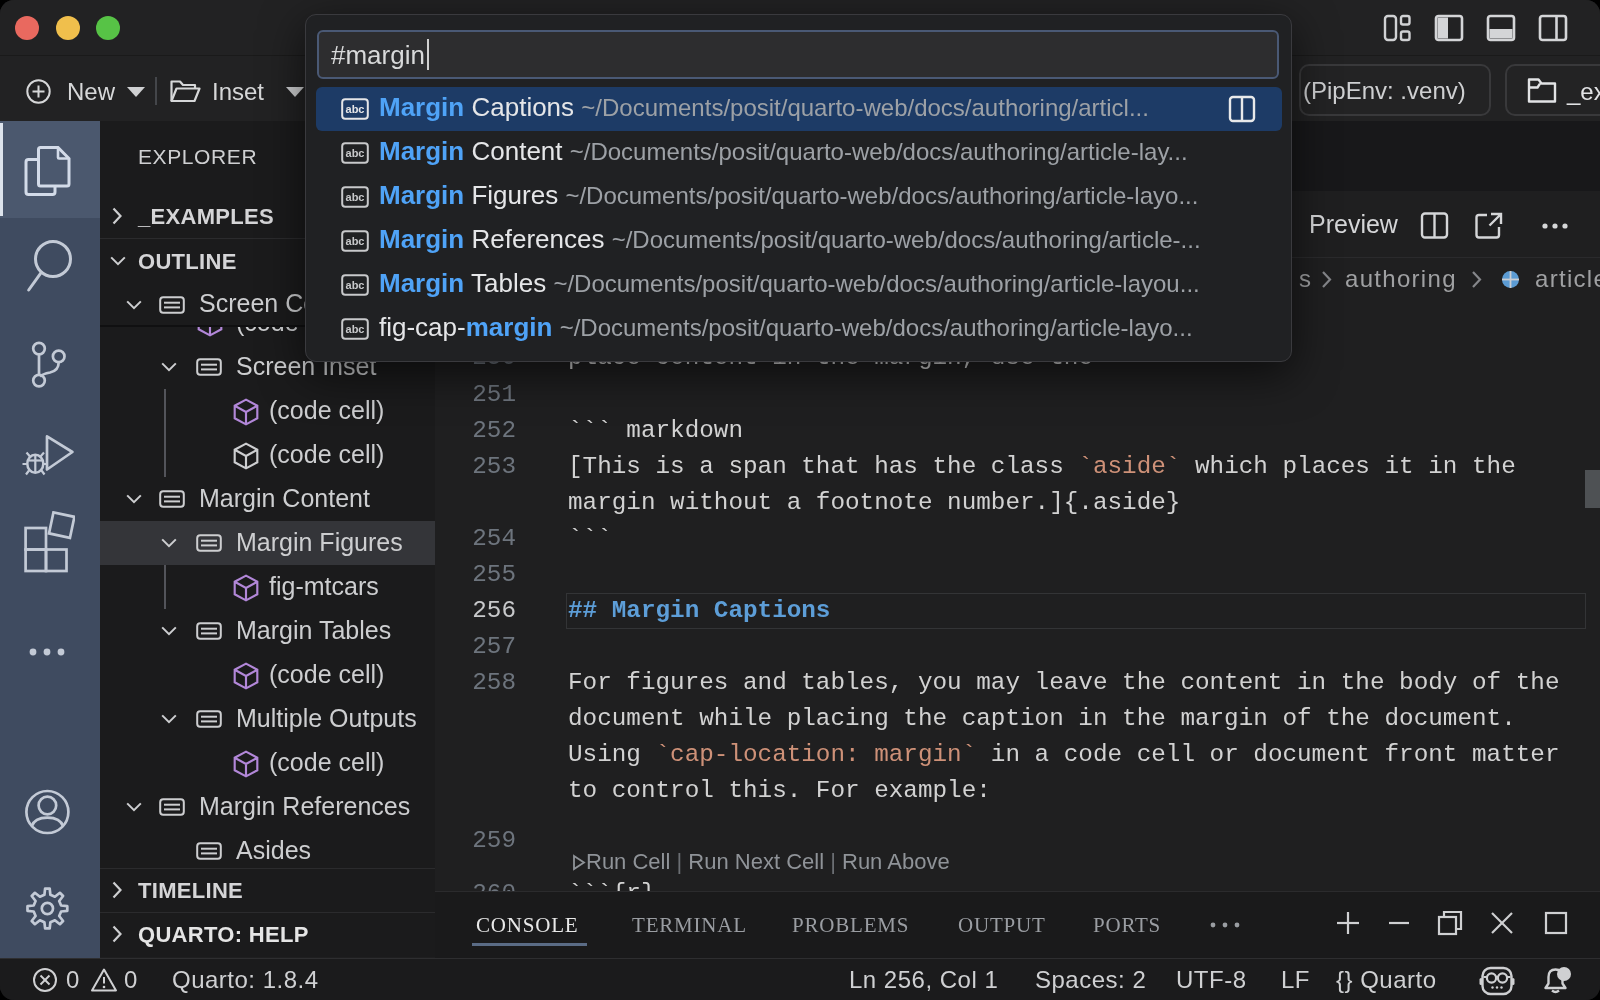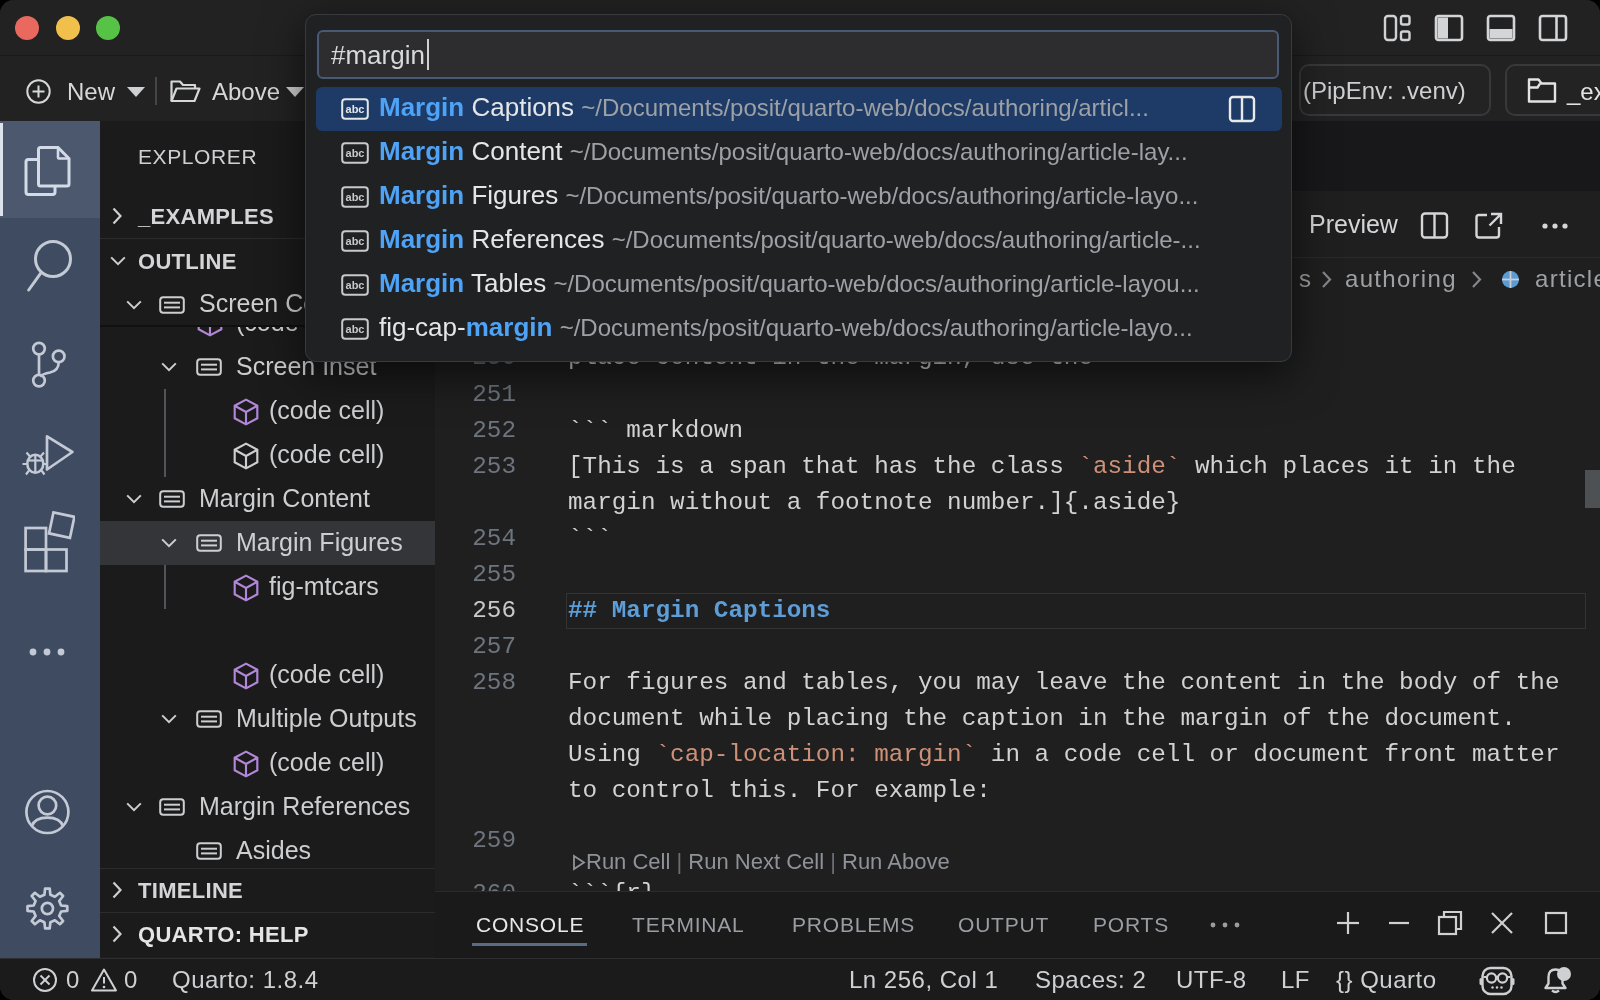--- a/index.html
+++ b/index.html
@@ -29,21 +29,21 @@
   .chevr { position:absolute; top:13px; width:10px; height:18px; }
   #tabstrip { position:absolute; left:435px; top:121px; width:1165px; height:70px; background:#18181a; }
   #actionbar { position:absolute; left:435px; top:191px; width:1165px; height:67px; background:#1f1f20; border-bottom:1px solid #2a2a2c; }
   #breadcrumb { position:absolute; left:435px; top:258px; width:1165px; height:42px; background:#1f1f20; color:#9fa0a2; font-size:24px; letter-spacing:1.3px; white-space:nowrap; overflow:hidden; }
   .codeline { position:absolute; font-family:"Liberation Mono", monospace; font-size:24.3px; line-height:36px; height:36px; color:#d2d2d2; white-space:pre; }
   .lnum { position:absolute; width:44px; text-align:right; font-family:"Liberation Mono", monospace; font-size:24.3px; line-height:36px; color:#6d747d; }
   .orange { color:#ce9178; }
 
   
   #panel { position:absolute; left:435px; top:891px; width:1165px; height:67px; background:#1a1a1b; border-top:1px solid #2b2b2d; }
-  .ptab { position:absolute; top:0; height:66px; line-height:66px; font-size:21px; letter-spacing:0.8px; color:#9a9da2; }
+  .ptab { position:absolute; top:0; height:66px; line-height:66px; font-size:21px; letter-spacing:0.8px; color:#9a9da2;font-family:Liberation Serif, serif; }
 
   
   #statusbar { position:absolute; left:0; top:958px; width:1600px; height:42px; background:#1b1b1c; border-top:1px solid #2e2e30; color:#cfd0d2; font-size:24px; letter-spacing:0.5px; }
   .sitem { position:absolute; top:0; height:41px; line-height:41px; white-space:nowrap; }
 
   
   #quick { position:absolute; left:305px; top:14px; width:987px; height:348px; background:#202123; border:1px solid #3a3a3e; border-radius:11px; box-shadow:0 12px 44px rgba(0,0,0,0.6); }
   #qinput { position:absolute; left:11px; top:15px; width:962px; height:49px; background:#2d2d2f; border:2px solid #4a5975; border-radius:6px; }
   .qrow { position:absolute; left:10px; width:966px; height:44px; border-radius:6px; white-space:nowrap; overflow:hidden;padding-left:39px; }
   .qname { font-size:26px; color:#e5e6e8; }
@@ -89,21 +89,21 @@
       <line x1="6.5" y1="12.5" x2="18.5" y2="12.5" stroke="#d6d7d8" stroke-width="2"></line>
     </svg>
     <div class="abs tbtxt" style="left:67px; top:22px;">New</div>
     <div class="abs" style="left:127px; top:31px; width:0; height:0; border-left:9px solid transparent; border-right:9px solid transparent; border-top:10px solid #cfd0d2;"></div>
     <div class="abs" style="left:155px; top:21px; width:2px; height:28px; background:#44464a;"></div>
 
     <svg class="abs" style="left:169px; top:21px;" width="32" height="28" viewBox="0 0 32 28">
       <path d="M2.5 24 L2.5 4.5 L11 4.5 L14 8 L26 8 L26 11.5" fill="none" stroke="#d6d7d8" stroke-width="2.2" stroke-linejoin="round"></path>
       <path d="M2.5 24 L7.5 11.5 L30.5 11.5 L25.5 24 Z" fill="none" stroke="#d6d7d8" stroke-width="2.2" stroke-linejoin="round"></path>
     </svg>
-    <div class="abs tbtxt" style="left:212px; top:22px;">Above</div>
+    <div class="abs tbtxt" style="left:212px; top:22px;">Inset</div>
     <div class="abs" style="left:286px; top:31px; width:0; height:0; border-left:9px solid transparent; border-right:9px solid transparent; border-top:10px solid #cfd0d2;"></div>
 
     <div class="abs" style="left:1299px; top:8px; width:192px; height:52px; border:2px solid #39393b; border-radius:10px; background:#232324;"></div>
     <div class="abs tbtxt" style="left:1303px; top:21px; color:#cfd0d2;">(PipEnv: .venv)</div>
 
     <div class="abs" style="left:1505px; top:8px; width:120px; height:52px; border:2px solid #39393b; border-radius:10px; background:#232324;"></div>
     <svg class="abs" style="left:1527px; top:21px;" width="30" height="27" viewBox="0 0 30 27">
       <path d="M2 24.5 L2 2.5 L11.5 2.5 L14.5 6.5 L28 6.5 L28 24.5 Z M2 10.5 L10.5 10.5 L13 6.7" fill="none" stroke="#e2e3e5" stroke-width="2.4" stroke-linejoin="round"></path>
     </svg>
     <div class="abs tbtxt" style="left:1567px; top:22px; color:#e2e3e5;">_examples</div>
@@ -245,20 +245,31 @@
           <line x1="5" y1="6.7" x2="21" y2="6.7" stroke="#cdced0" stroke-width="2"></line>
           <line x1="5" y1="11.4" x2="21" y2="11.4" stroke="#cdced0" stroke-width="2"></line>
         </svg>
       <div class="lbl" style="left:99px;">Margin Content</div>
     </div>
     <div class="trow" style="top:444px;">
       <svg class="abs" style="left:133px; top:9px;" width="26" height="28" viewBox="0 0 24 26">
           <path d="M12 1.5 L22.5 7.2 L22.5 18.8 L12 24.5 L1.5 18.8 L1.5 7.2 Z M1.5 7.2 L12 13 L22.5 7.2 M12 13 L12 24.5" fill="none" stroke="#b287d8" stroke-width="2"></path>
         </svg>
       <div class="lbl" style="left:169px;">fig-mtcars</div>
+    </div>
+    <div class="trow" style="top:488px;">
+      <svg class="chev" style="left:60px;" width="18" height="11" viewBox="0 0 18 11">
+          <polyline points="1.5,1.5 9,9 16.5,1.5" fill="none" stroke="#cdced0" stroke-width="2.2"></polyline>
+        </svg>
+      <svg class="abs" style="left:96px; top:13px;" width="26" height="18" viewBox="0 0 26 18">
+          <rect x="1.2" y="1.2" width="23.6" height="15.6" rx="3" fill="none" stroke="#cdced0" stroke-width="2"></rect>
+          <line x1="5" y1="6.7" x2="21" y2="6.7" stroke="#cdced0" stroke-width="2"></line>
+          <line x1="5" y1="11.4" x2="21" y2="11.4" stroke="#cdced0" stroke-width="2"></line>
+        </svg>
+      <div class="lbl" style="left:136px;">Margin Tables</div>
     </div>
     <div class="trow" style="top:532px;">
       <svg class="abs" style="left:133px; top:9px;" width="26" height="28" viewBox="0 0 24 26">
           <path d="M12 1.5 L22.5 7.2 L22.5 18.8 L12 24.5 L1.5 18.8 L1.5 7.2 Z M1.5 7.2 L12 13 L22.5 7.2 M12 13 L12 24.5" fill="none" stroke="#b287d8" stroke-width="2"></path>
         </svg>
       <div class="lbl" style="left:169px;">(code cell)</div>
     </div>
     <div class="trow" style="top:576px;">
       <svg class="chev" style="left:60px;" width="18" height="11" viewBox="0 0 18 11">
           <polyline points="1.5,1.5 9,9 16.5,1.5" fill="none" stroke="#cdced0" stroke-width="2.2"></polyline>

